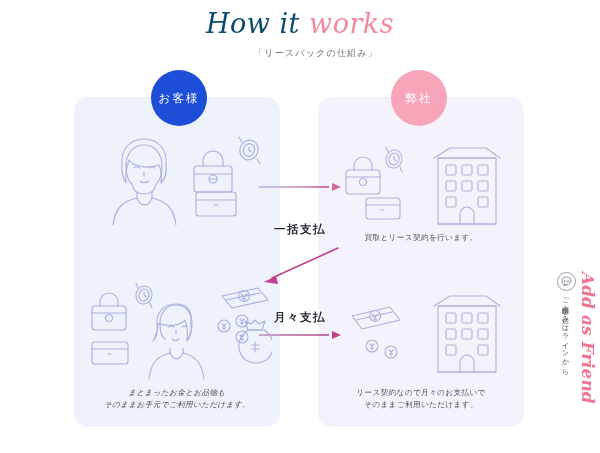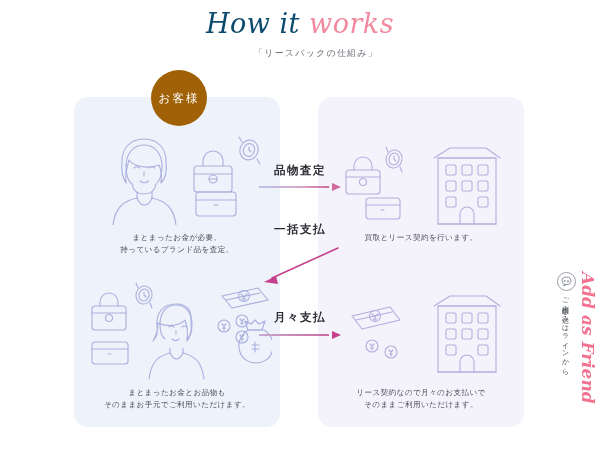--- a/index.html
+++ b/index.html
@@ -38,21 +38,21 @@
   }
 
   
   .badge{
     position:absolute;border-radius:50%;
     display:flex;align-items:center;justify-content:center;
     color:#ffffff;font-size:11.5px;letter-spacing:2px;font-weight:400;
   }
   .badge-customer{
     left:151px;top:70px;width:56px;height:56px;
-    background:#a16207;
+    background:#1d4ed8;
   }
   .badge-company{
     left:391px;top:70px;width:56px;height:56px;
     background:#f7a5b8;
   }
 
   
   .step{position:absolute;width:110px;text-align:center;}
   .step-label{
     font-size:11.5px;font-weight:700;color:#2b2b33;letter-spacing:1.5px;
@@ -80,21 +80,21 @@
 
   .arrow-diag{position:absolute;left:258px;top:245px;width:86px;height:40px;}
 
   
   .caption{
     position:absolute;width:206px;text-align:center;
     font-size:7.6px;line-height:12px;color:#4a4f5c;letter-spacing:.4px;
   }
   .cap-l1{left:74px;top:232px;}
   .cap-r1{left:318px;top:232px;}
-  .cap-l2{left:74px;top:387px;}
+  .cap-l2{left:74px;top:387px;font-style:italic;}
   .cap-r2{left:318px;top:387px;}
   .caption div{white-space:nowrap;}
 
   
   .ill{position:absolute;}
   .ill svg{display:block;}
 
   
   .line-widget{
     position:absolute;left:556px;top:272px;width:42px;height:112px;
@@ -311,24 +311,24 @@
         <rect x="50" y="55" width="10" height="10" rx="1.5"></rect>
         <path d="M32 82V72a7 7 0 0 1 14 0v10"></path>
         <path d="M10 82h58"></path>
       </g>
     </svg>
   </div>
 
   <div class="badge badge-customer">
     <span>お客様</span>
   </div>
-
-  <div class="step step1">
-    <div class="step-label">品物査定</div>
-  </div>
+  <div class="badge badge-company">
+    <span>弊社</span>
+  </div>
+
   <div class="arrow-h arrow1">
     <div class="shaft"></div>
     <div class="head"></div>
   </div>
 
   <div class="step step2">
     <div class="step-label">一括支払</div>
   </div>
   <div class="arrow-diag">
     <svg width="86" height="40" viewBox="0 0 86 40" fill="none">
@@ -338,24 +338,20 @@
   </div>
 
   <div class="step step3">
     <div class="step-label">月々支払</div>
   </div>
   <div class="arrow-h arrow3">
     <div class="shaft"></div>
     <div class="head"></div>
   </div>
 
-  <div class="caption cap-l1">
-    <div>まとまったお金が必要。</div>
-    <div>持っているブランド品を査定。</div>
-  </div>
   <div class="caption cap-r1">
     <div>買取とリース契約を行います。</div>
   </div>
   <div class="caption cap-l2">
     <div>まとまったお金とお品物も</div>
     <div>そのままお手元でご利用いただけます。</div>
   </div>
   <div class="caption cap-r2">
     <div>リース契約なので月々のお支払いで</div>
     <div>そのままご利用いただけます。</div>

